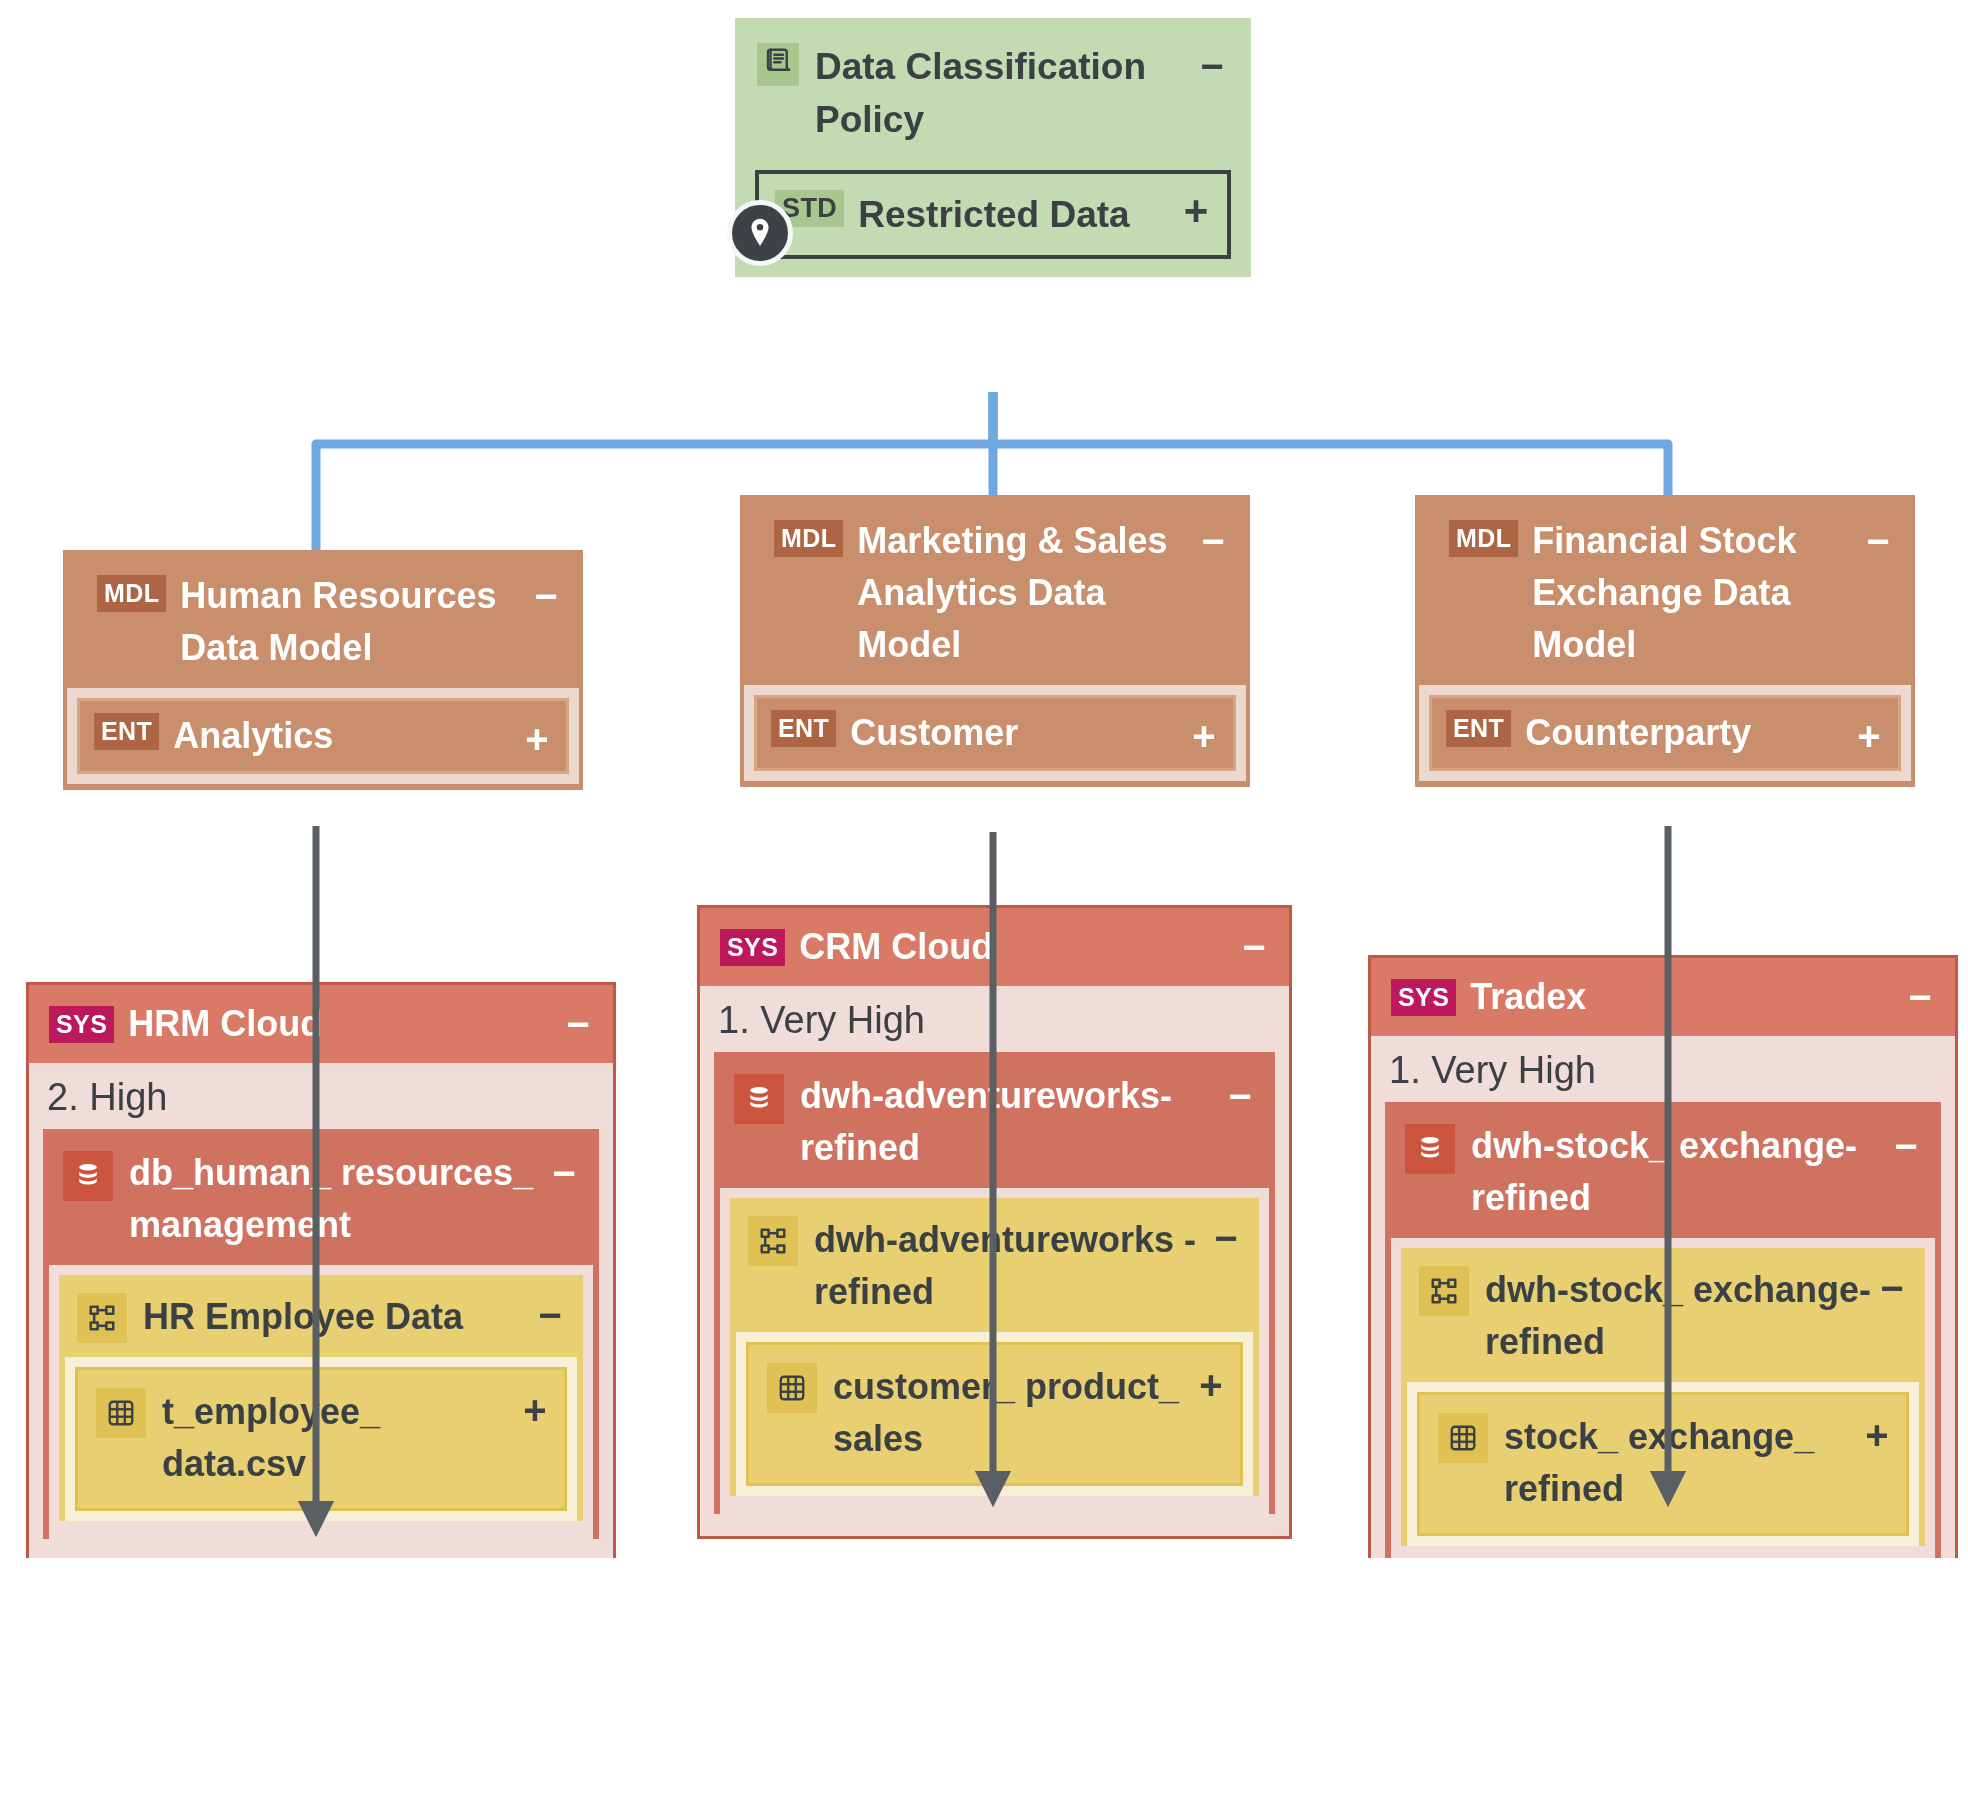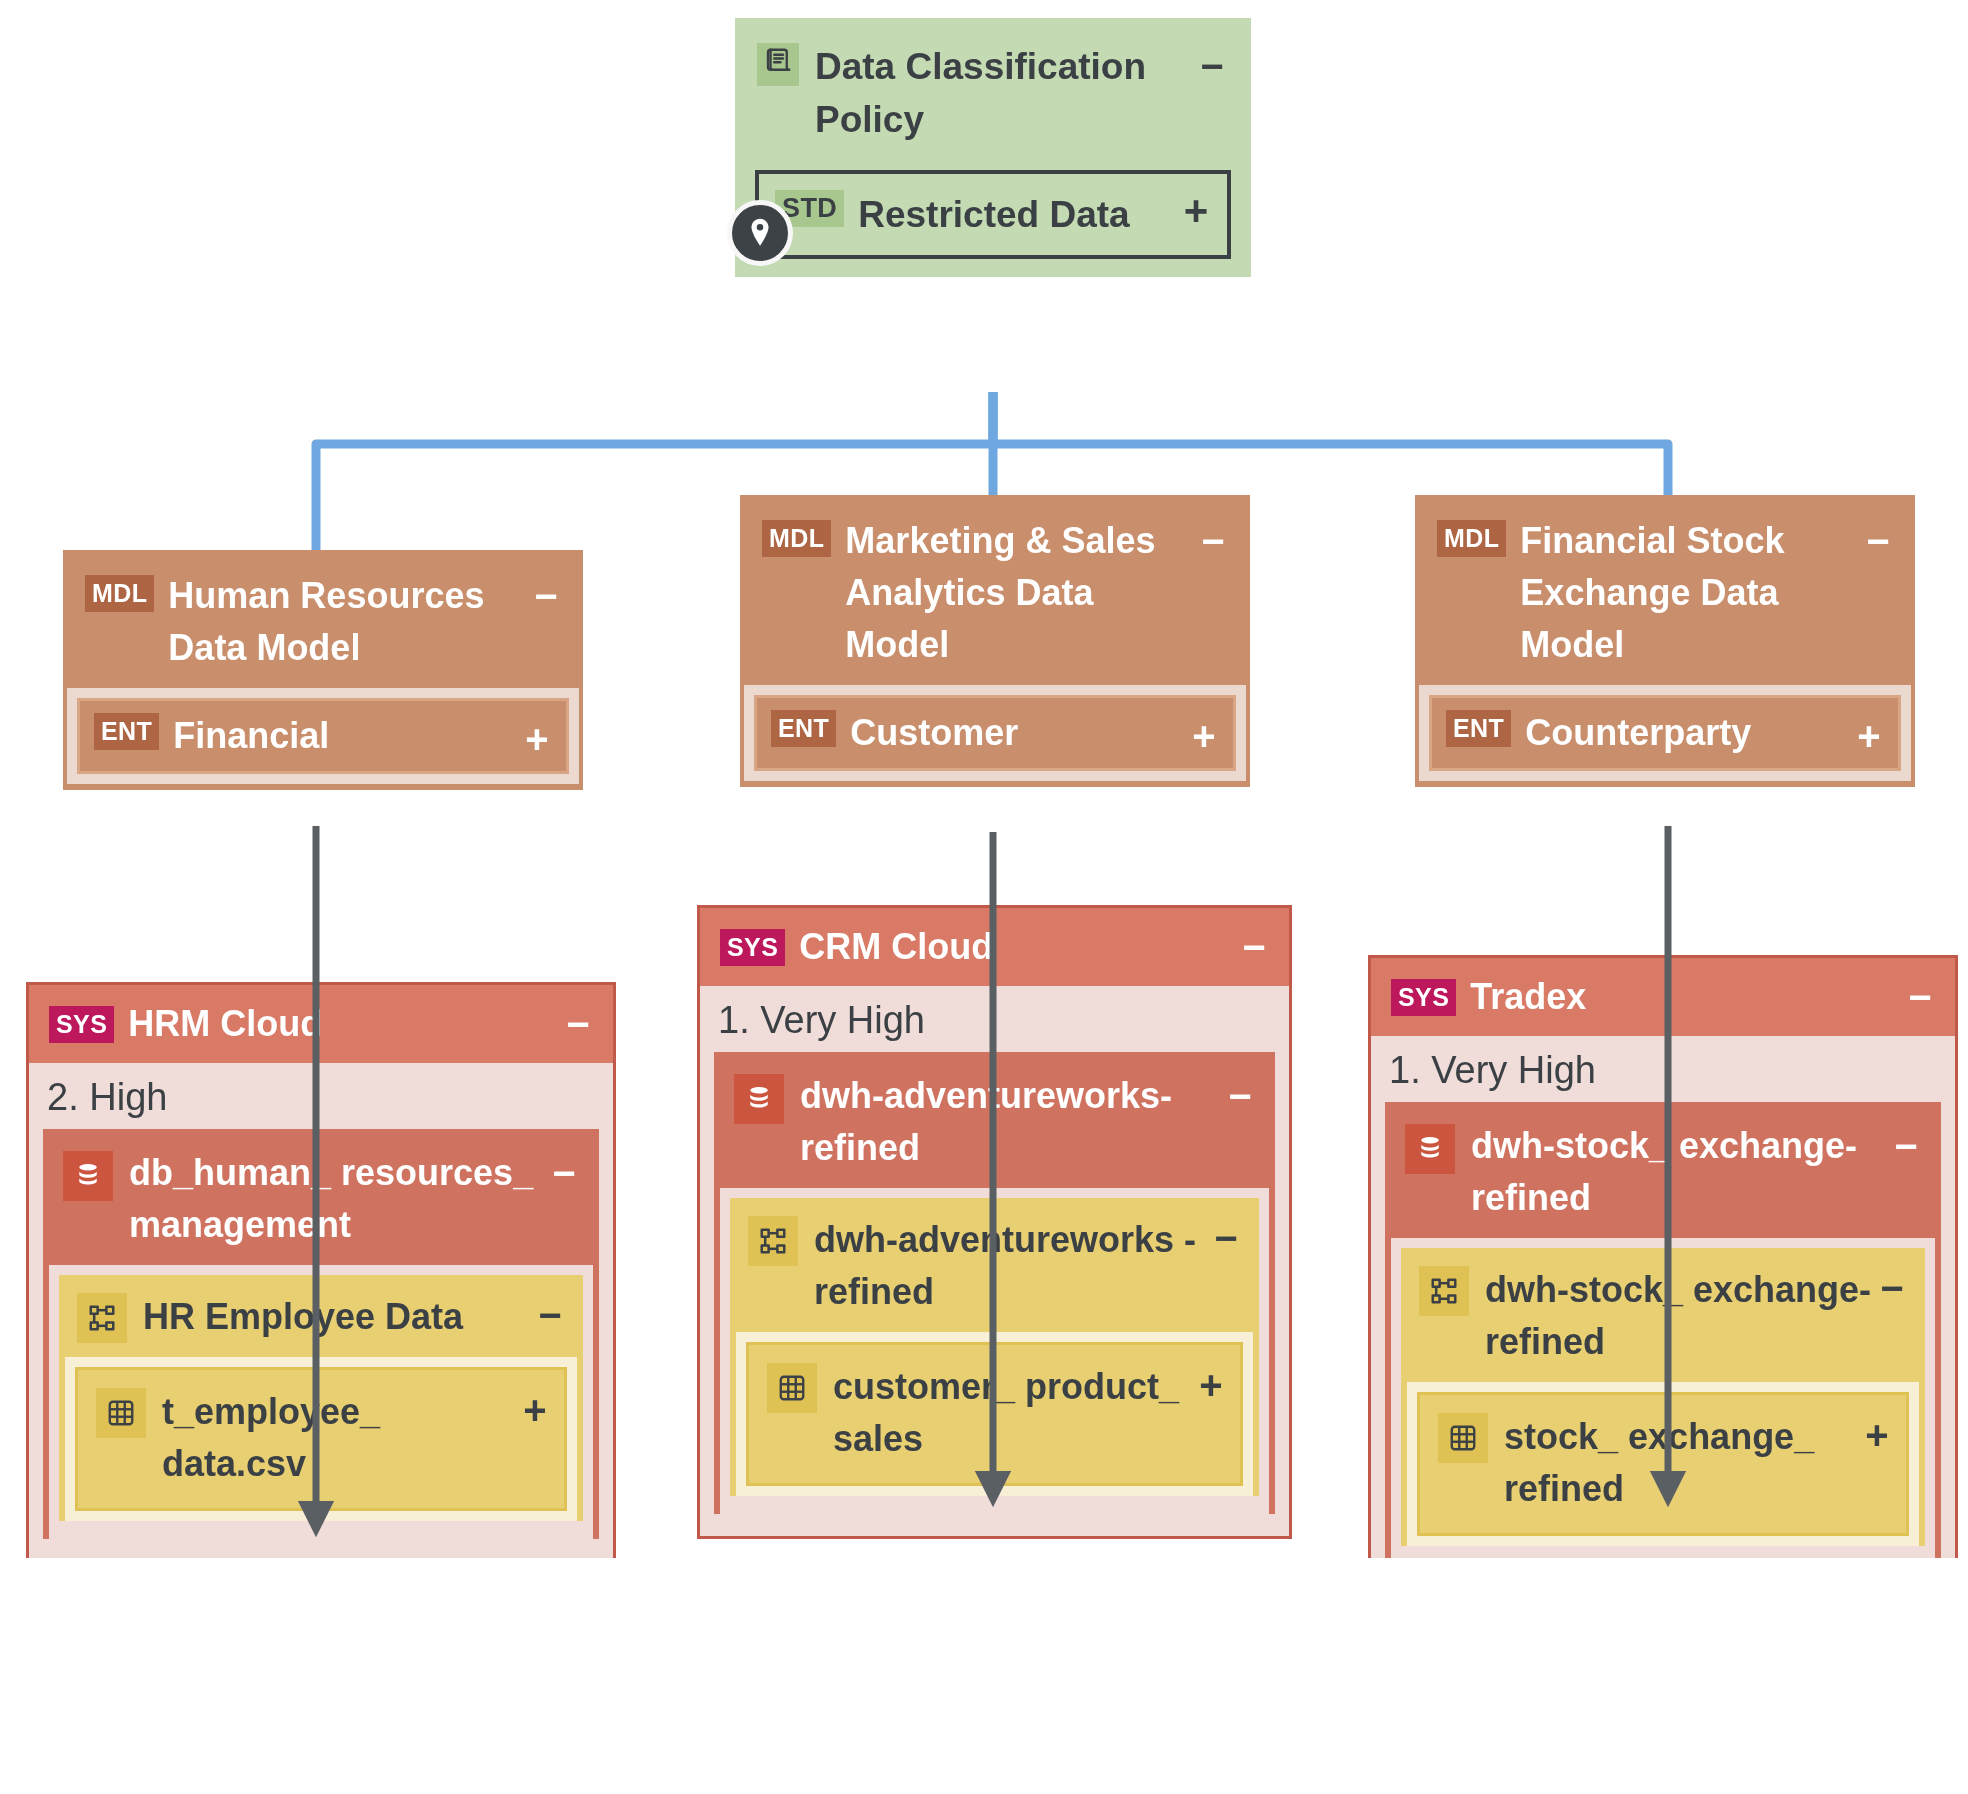--- a/index.html
+++ b/index.html
@@ -148,21 +148,21 @@
     z-index: 20;
   }
   .model .node-head {
     padding: 20px 20px 14px 22px;
   }
   .model .tagbox {
     background: #ad6543;
     color: #ffffff;
     font-size: 25px;
     padding: 4px 7px;
-    margin: 5px 14px 0 0;
+    margin: 5px 14px 0 12px;
   }
   .model .node-title {
     color: #ffffff;
     font-size: 36px;
     line-height: 52px;
   }
   .model .toggle {
     color: #ffffff;
     font-size: 40px;
     width: 34px;
@@ -393,21 +393,21 @@
 
   <div class="node model" style="left:63px; top:550px; width:520px;">
     <div class="node-head">
       <span class="tagbox">MDL</span>
       <span class="node-title">Human Resources Data Model</span>
       <span class="toggle">−</span>
     </div>
     <div class="body">
       <div class="ent-node">
         <span class="tagbox">ENT</span>
-        <span class="node-title">Financial</span>
+        <span class="node-title">Analytics</span>
         <span class="toggle">+</span>
       </div>
     </div>
   </div>
 
   <div class="node system" style="left:26px; top:982px; width:590px;">
     <div class="sys-head">
       <span class="tagbox">SYS</span>
       <span class="node-title">HRM Cloud</span>
       <span class="toggle">−</span>

